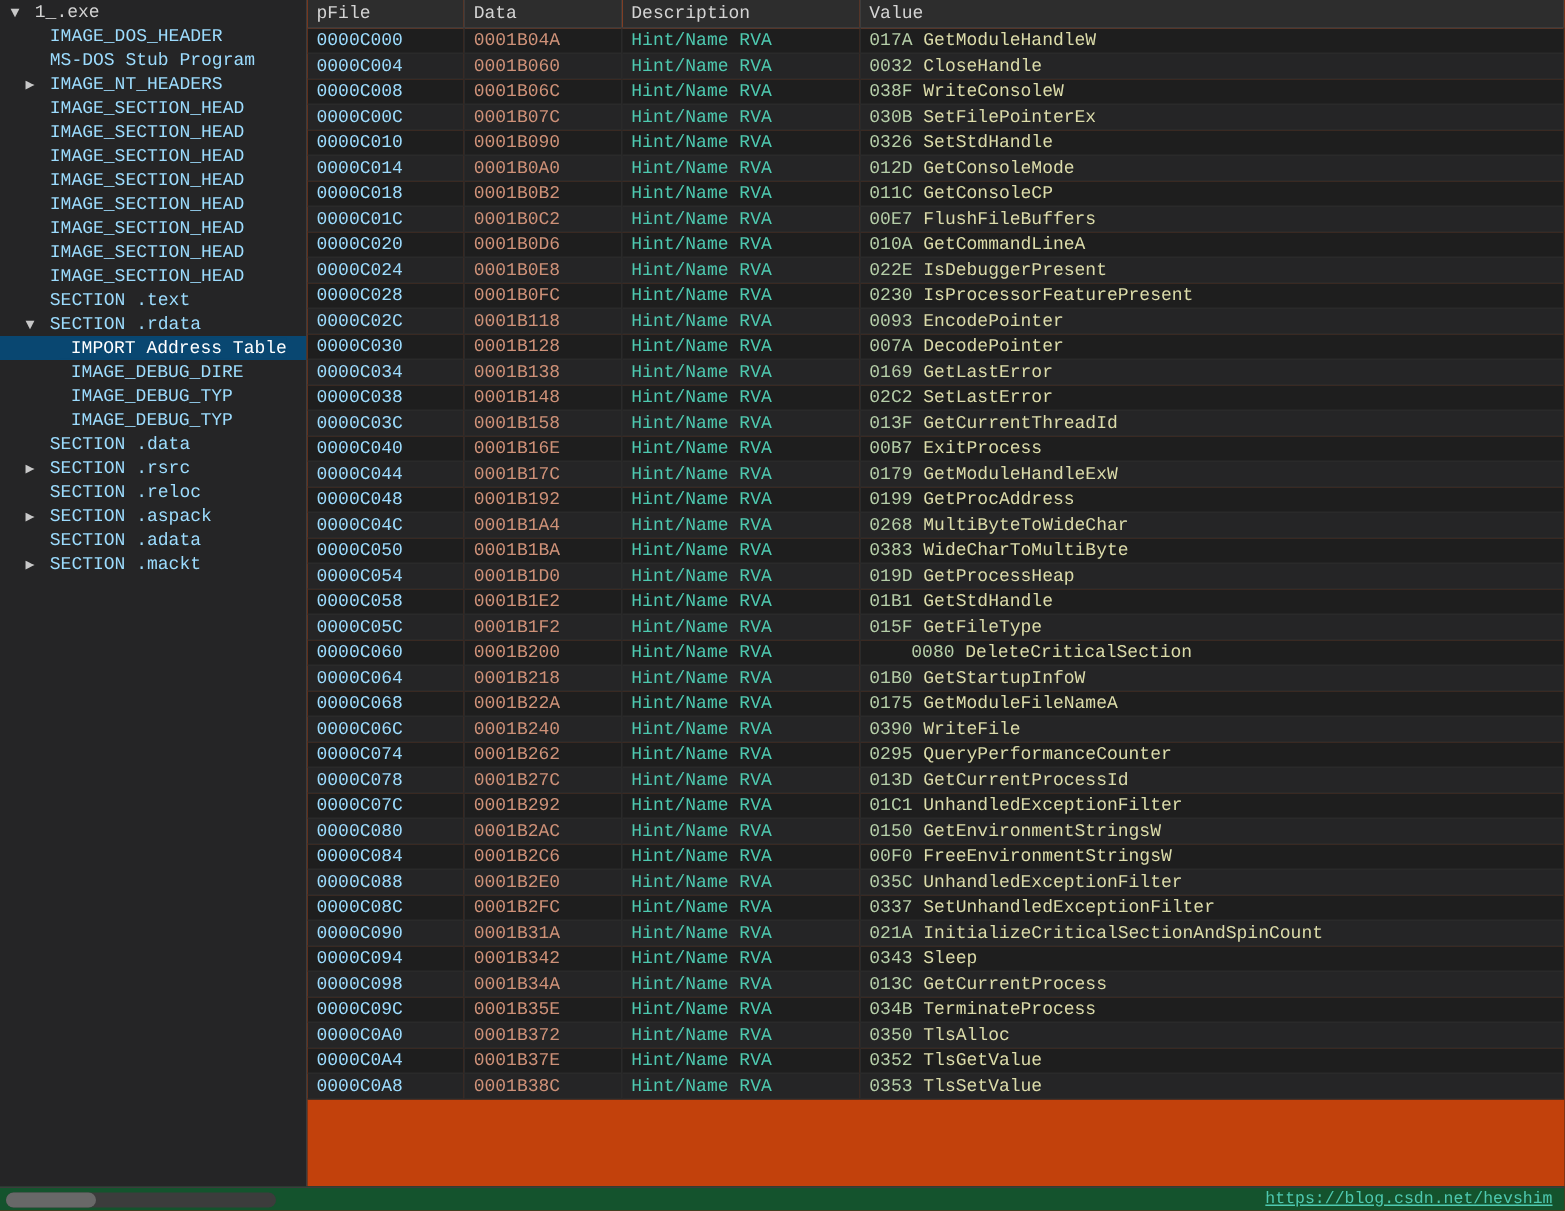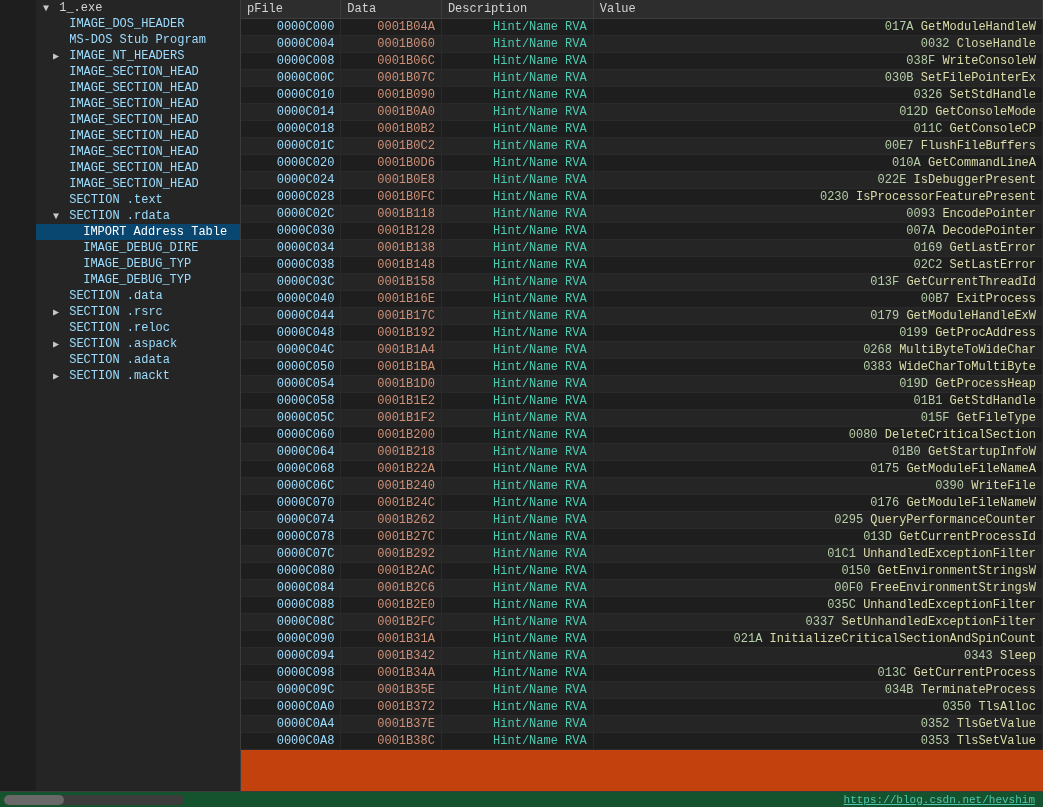--- a/index.html
+++ b/index.html
@@ -15,21 +15,20 @@
     .container {
       display: flex;
       flex-direction: column;
       height: 100%;
       width: 100%;
     }
     .main-content {
       display: flex;
       flex: 1;
       overflow: hidden;
-      padding-left: 36px;
     }
     
     .tree-panel {
       width: 205px;
       background: #252526;
       border-right: 1px solid #3c3c3c;
       overflow-y: auto;
       overflow-x: hidden;
       flex-shrink: 0;
     }
@@ -82,21 +81,20 @@
       padding: 2px 6px;
       text-align: left;
       border-right: 1px solid #3c3c3c;
       border-bottom: 1px solid #3c3c3c;
       color: #d4d4d4;
       font-weight: normal;
       white-space: nowrap;
     }
     tbody tr {
       border-bottom: 1px solid #2a2a2a;
-      text-align: right;
     }
     tbody tr:nth-child(even) {
       background: #252526;
     }
     tbody tr:nth-child(odd) {
       background: #1e1e1e;
     }
     tbody td {
       padding: 1px 6px;
       border-right: 1px solid #2a2a2a;
@@ -337,45 +335,39 @@
             <tr>
     <td class="pfile">0000C05C</td>
     <td class="data-col">0001B1F2</td>
     <td class="hint">Hint/Name RVA</td>
     <td class="value"><span class="val-id" style="color:#b5cea8;">015F</span>  <span class="func-name" style="color:#dcdcaa;">GetFileType</span></td>
   </tr>
             <tr>
     <td class="pfile">0000C060</td>
     <td class="data-col">0001B200</td>
     <td class="hint">Hint/Name RVA</td>
-    <td class="value"><span class="val-id" style="color:#b5cea8;">0080</span>  <span class="func-name" style="color:#dcdcaa;">DeleteCriticalSection</span></td>
+    <td class="value"><span class="val-id" style="color:#b5cea8;margin-left:28px;">0080</span>  <span class="func-name" style="color:#dcdcaa;">DeleteCriticalSection</span></td>
   </tr>
             <tr>
     <td class="pfile">0000C064</td>
     <td class="data-col">0001B218</td>
     <td class="hint">Hint/Name RVA</td>
     <td class="value"><span class="val-id" style="color:#b5cea8;">01B0</span>  <span class="func-name" style="color:#dcdcaa;">GetStartupInfoW</span></td>
   </tr>
             <tr>
     <td class="pfile">0000C068</td>
     <td class="data-col">0001B22A</td>
     <td class="hint">Hint/Name RVA</td>
     <td class="value"><span class="val-id" style="color:#b5cea8;">0175</span>  <span class="func-name" style="color:#dcdcaa;">GetModuleFileNameA</span></td>
   </tr>
             <tr>
     <td class="pfile">0000C06C</td>
     <td class="data-col">0001B240</td>
     <td class="hint">Hint/Name RVA</td>
     <td class="value"><span class="val-id" style="color:#b5cea8;">0390</span>  <span class="func-name" style="color:#dcdcaa;">WriteFile</span></td>
-  </tr>
-            <tr>
-    <td class="pfile">0000C070</td>
-    <td class="data-col">0001B24C</td>
-    <td class="hint">Hint/Name RVA</td>
-    <td class="value"><span class="val-id" style="color:#b5cea8;">0176</span>  <span class="func-name" style="color:#dcdcaa;">GetModuleFileNameW</span></td>
   </tr>
             <tr>
     <td class="pfile">0000C074</td>
     <td class="data-col">0001B262</td>
     <td class="hint">Hint/Name RVA</td>
     <td class="value"><span class="val-id" style="color:#b5cea8;">0295</span>  <span class="func-name" style="color:#dcdcaa;">QueryPerformanceCounter</span></td>
   </tr>
             <tr>
     <td class="pfile">0000C078</td>
     <td class="data-col">0001B27C</td>

